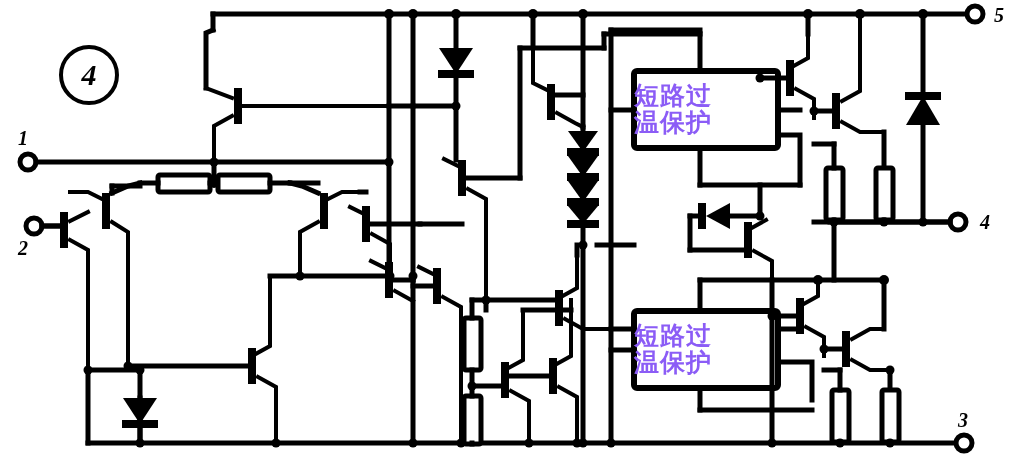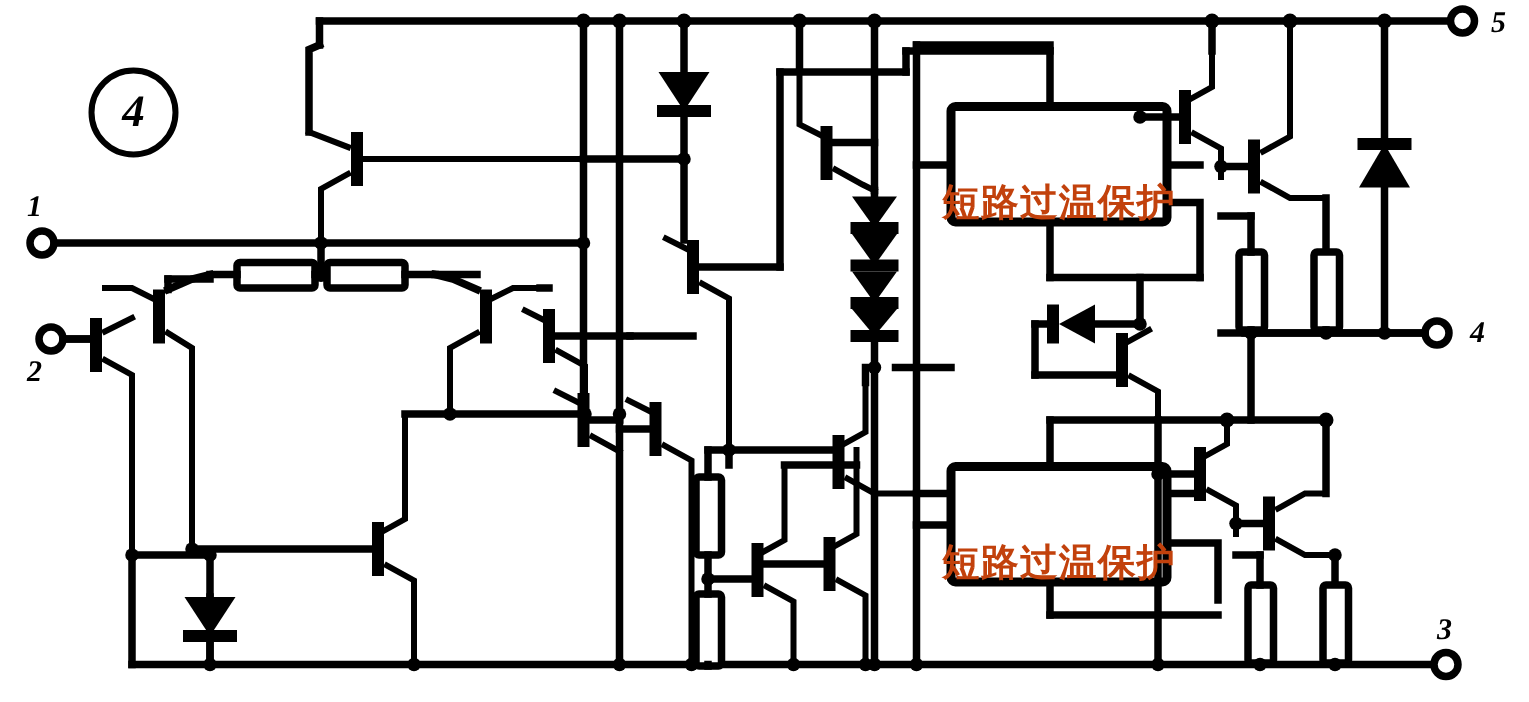--- a/index.html
+++ b/index.html
@@ -21,25 +21,25 @@
     user-select:none;
   }
   .pin-label{
     position:absolute;
     font-family:"Liberation Serif", serif;
     font-size:20px;font-weight:700;font-style:italic;color:#000;
     line-height:1;user-select:none;
   }
   .blk-text{
     position:absolute;
-    display:flex;flex-direction:row;
-    align-items:flex-end;justify-content:center;
+    display:flex;flex-direction:column;
+    align-items:flex-start;justify-content:center;
     font-family:"DejaVu Sans", sans-serif;
     font-weight:700;
-    color:#c2410c;
+    color:#8b5cf6;
     letter-spacing:1px;
     line-height:1.06;
     user-select:none;
     text-align:center;
   }
   .blk-text span{display:block;white-space:nowrap;}
 </style>
 </head>
 <body>
 

